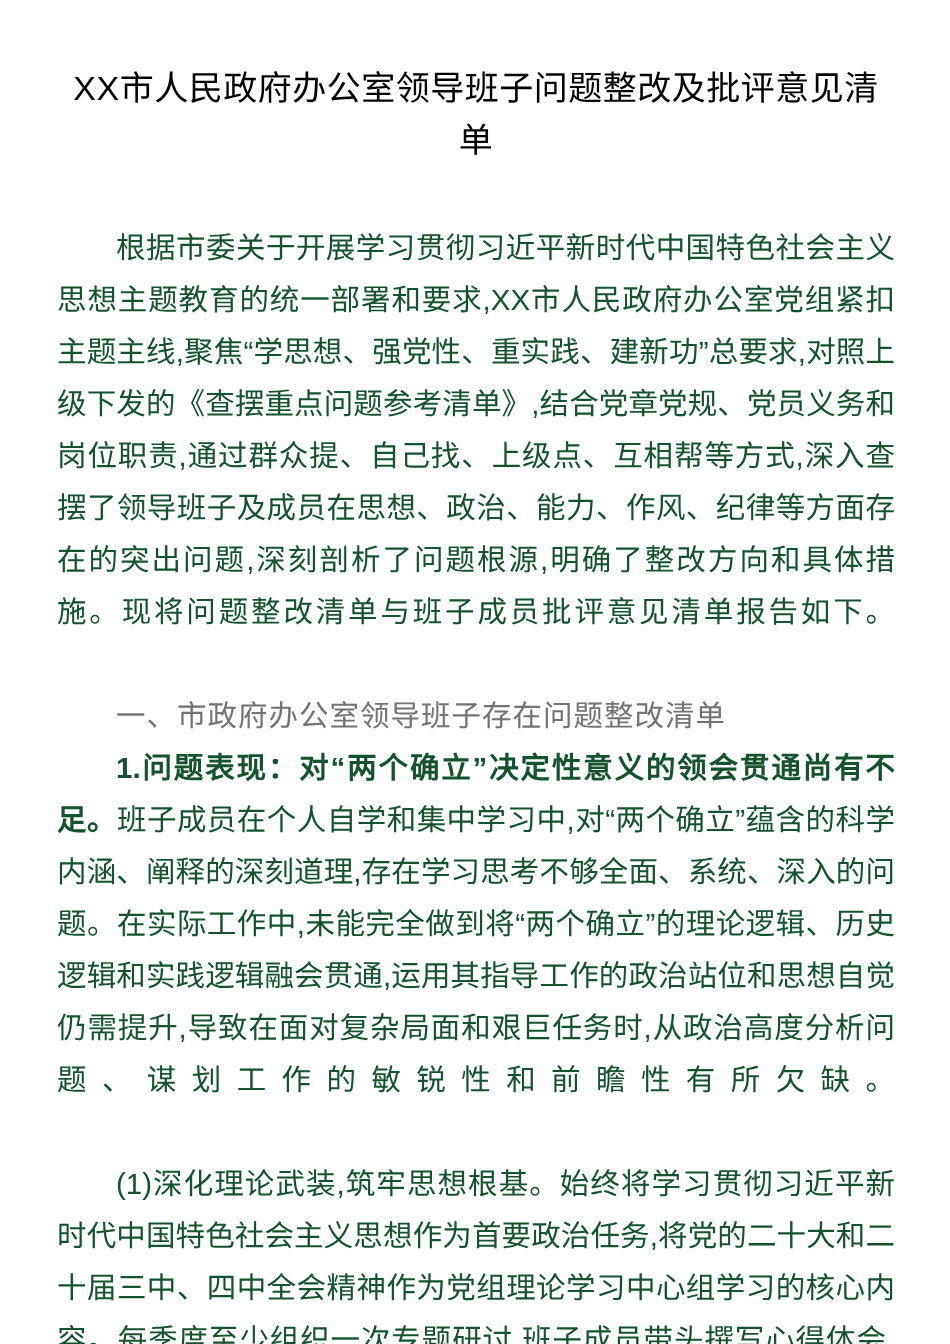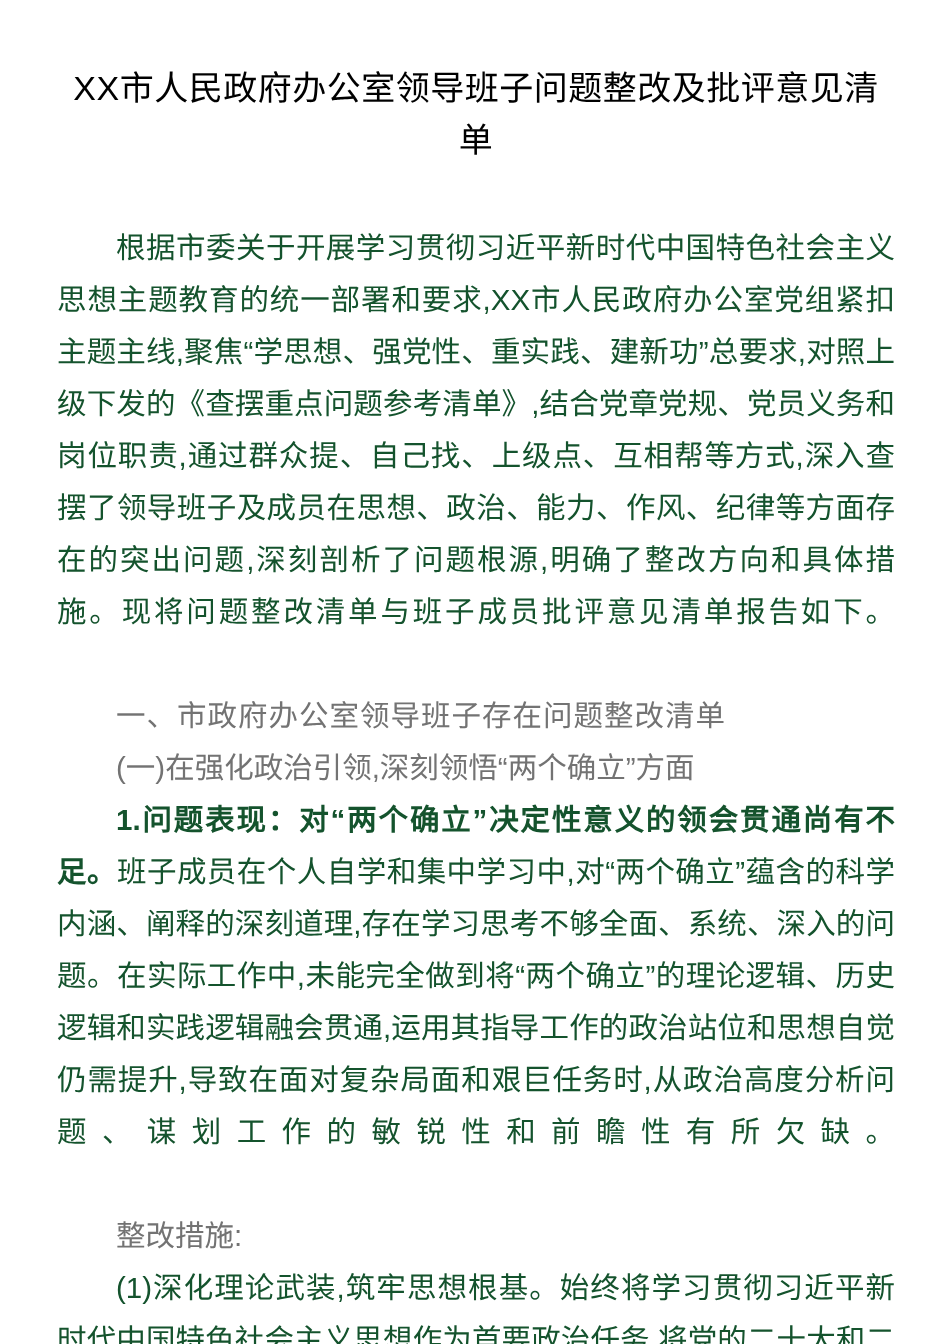--- a/index.html
+++ b/index.html
@@ -91,22 +91,20 @@
   <div class="content">
 
     <h1 class="doc-title">XX市人民政府办公室领导班子问题整改及批评意见清单</h1>
 
     <div class="spacer-after-title"></div>
 
     <p class="body-para">根据市委关于开展学习贯彻习近平新时代中国特色社会主义思想主题教育的统一部署和要求,XX市人民政府办公室党组紧扣主题主线,聚焦“学思想、强党性、重实践、建新功”总要求,对照上级下发的《查摆重点问题参考清单》,结合党章党规、党员义务和岗位职责,通过群众提、自己找、上级点、互相帮等方式,深入查摆了领导班子及成员在思想、政治、能力、作风、纪律等方面存在的突出问题,深刻剖析了问题根源,明确了整改方向和具体措施。现将问题整改清单与班子成员批评意见清单报告如下。</p>
 
     <p class="heading-1">一、市政府办公室领导班子存在问题整改清单</p>
 
-    <p class="heading-2">(一)在强化政治引领,深刻领悟“两个确立”方面</p>
 
     <p class="body-para"><span class="lead-bold">1.问题表现：对“两个确立”决定性意义的领会贯通尚有不足。</span><span>班子成员在个人自学和集中学习中,对“两个确立”蕴含的科学内涵、阐释的深刻道理,存在学习思考不够全面、系统、深入的问题。在实际工作中,未能完全做到将“两个确立”的理论逻辑、历史逻辑和实践逻辑融会贯通,运用其指导工作的政治站位和思想自觉仍需提升,导致在面对复杂局面和艰巨任务时,从政治高度分析问题、谋划工作的敏锐性和前瞻性有所欠缺。</span></p>
 
-    <p class="plain-line">整改措施:</p>
 
     <p class="body-para">(1)深化理论武装,筑牢思想根基。始终将学习贯彻习近平新时代中国特色社会主义思想作为首要政治任务,将党的二十大和二十届三中、四中全会精神作为党组理论学习中心组学习的核心内容。每季度至少组织一次专题研讨,班子成员带头撰写心得体会,确保学深悟透、入脑入心。</p>
 
   </div>
 </div>
 
 </body></html>

